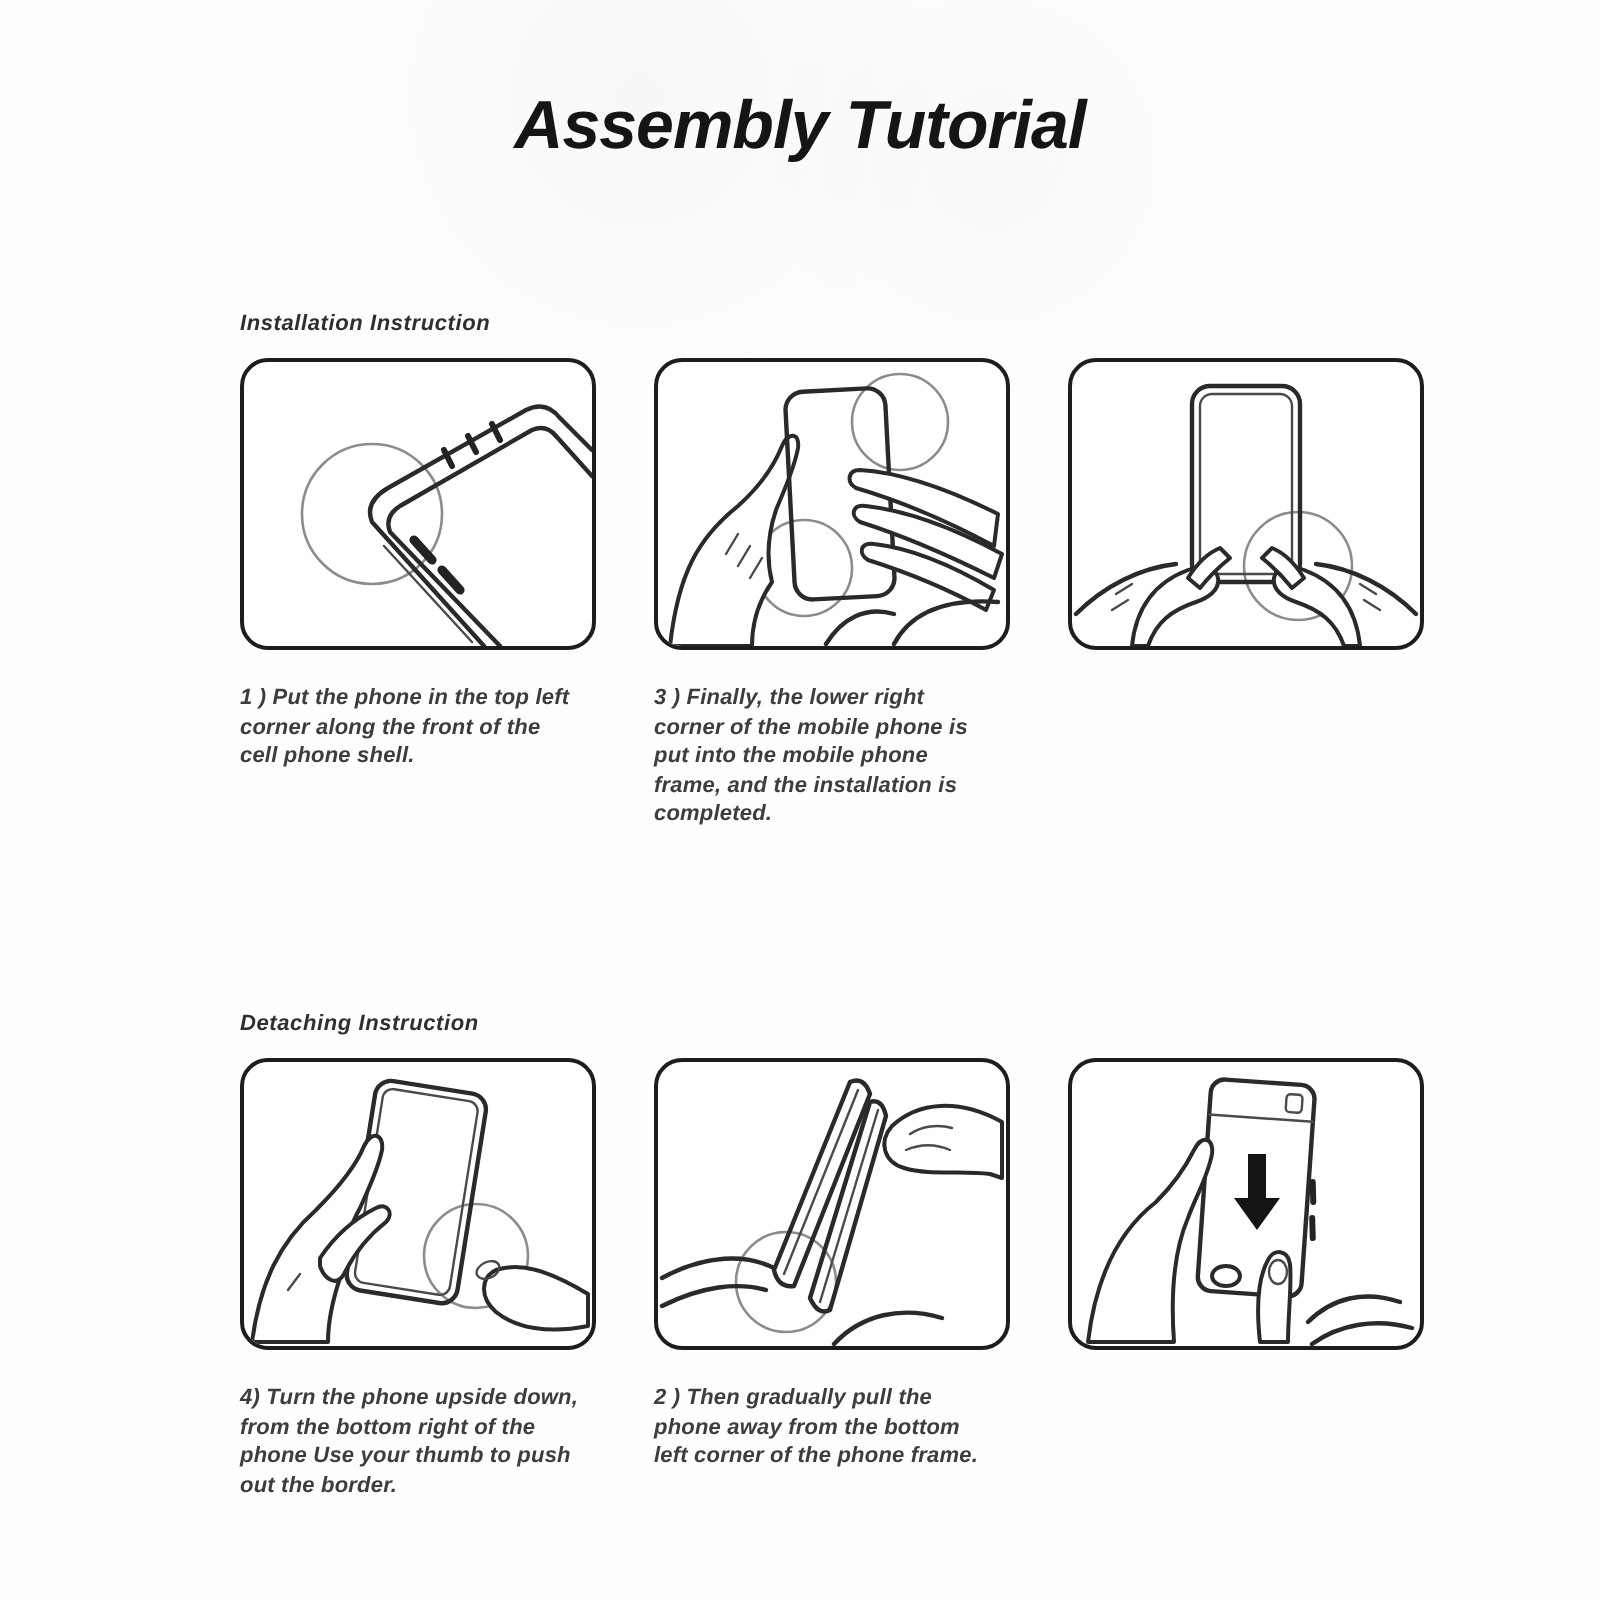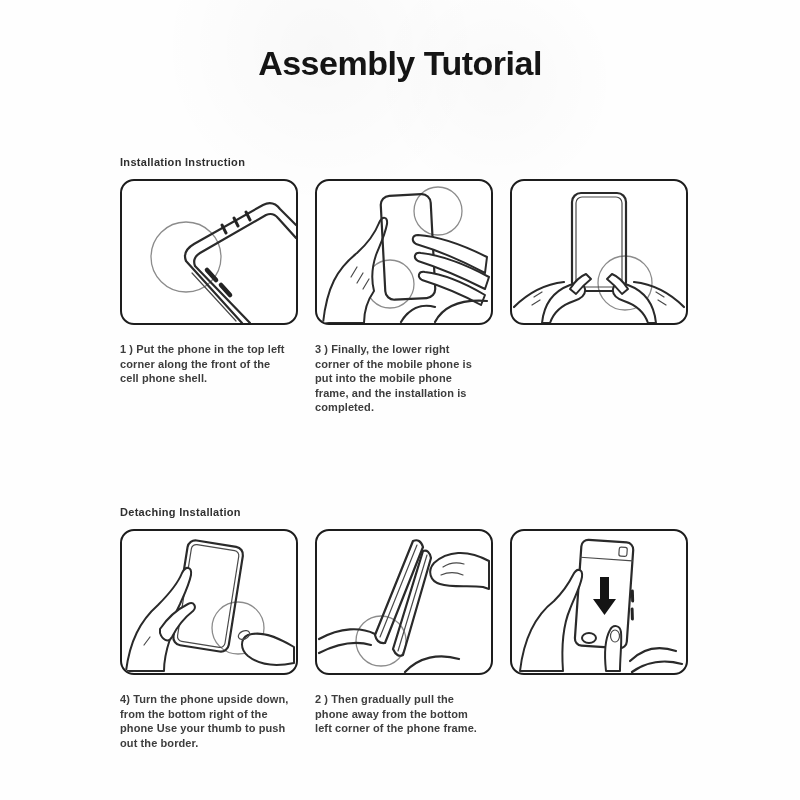--- a/index.html
+++ b/index.html
@@ -10,38 +10,39 @@
     color:#222;
   }
   .page {
     position:relative;
     width:800px; height:800px;
     background:
       radial-gradient(circle at 40% 6%, rgba(0,0,0,0.025), transparent 18%),
       radial-gradient(circle at 62% 10%, rgba(0,0,0,0.02), transparent 14%),
       #fefefe;
     overflow:hidden;
+    font-style:italic;
   }
   .title {
     position:absolute; top:44px; left:0; width:100%;
     text-align:center;
     font-size:34px; font-weight:800; letter-spacing:-0.5px;
     color:#151515;
   }
   .section { position:absolute; left:120px; width:568px; }
   .section.installation { top:156px; }
   .section.detaching    { top:506px; }
   .section-heading {
     font-size:11px; font-weight:600; color:#2f2f2f;
     letter-spacing:0.3px; margin-bottom:11px;
   }
   .panel-grid, .caption-grid {
     display:grid;
     grid-template-columns:repeat(3,178px);
-    column-gap:17px;
+    column-gap:29px;
   }
   .panel {
     width:178px; height:146px;
     border:2px solid #1d1d1d;
     border-radius:14px;
     background:#fff;
     overflow:hidden;
   }
   .panel svg { display:block; width:174px; height:142px; }
   .caption-grid { margin-top:17px; }
@@ -123,21 +124,21 @@
       </div>
     </div>
 
     <div class="caption-grid">
       <p class="caption">1 ) Put the phone in the top left corner along the front of the cell phone shell.</p>
       <p class="caption">3 ) Finally, the lower right corner of the mobile phone is put into the mobile phone frame, and the installation is completed.</p>
     </div>
   </div>
 
   <div class="section detaching">
-    <div class="section-heading">Detaching Installation</div>
+    <div class="section-heading">Detaching Instruction</div>
 
     <div class="panel-grid">
 
       <div class="panel">
         <svg viewBox="0 0 174 142" aria-hidden="true">
           <circle class="hilite" cx="116" cy="97" r="26"></circle>
           <g transform="rotate(9 86 66)">
             <rect class="ln" x="58" y="12" width="56" height="106" rx="8"></rect>
             <rect class="ln-thin" x="62" y="16" width="48" height="98" rx="5"></rect>
           </g>

